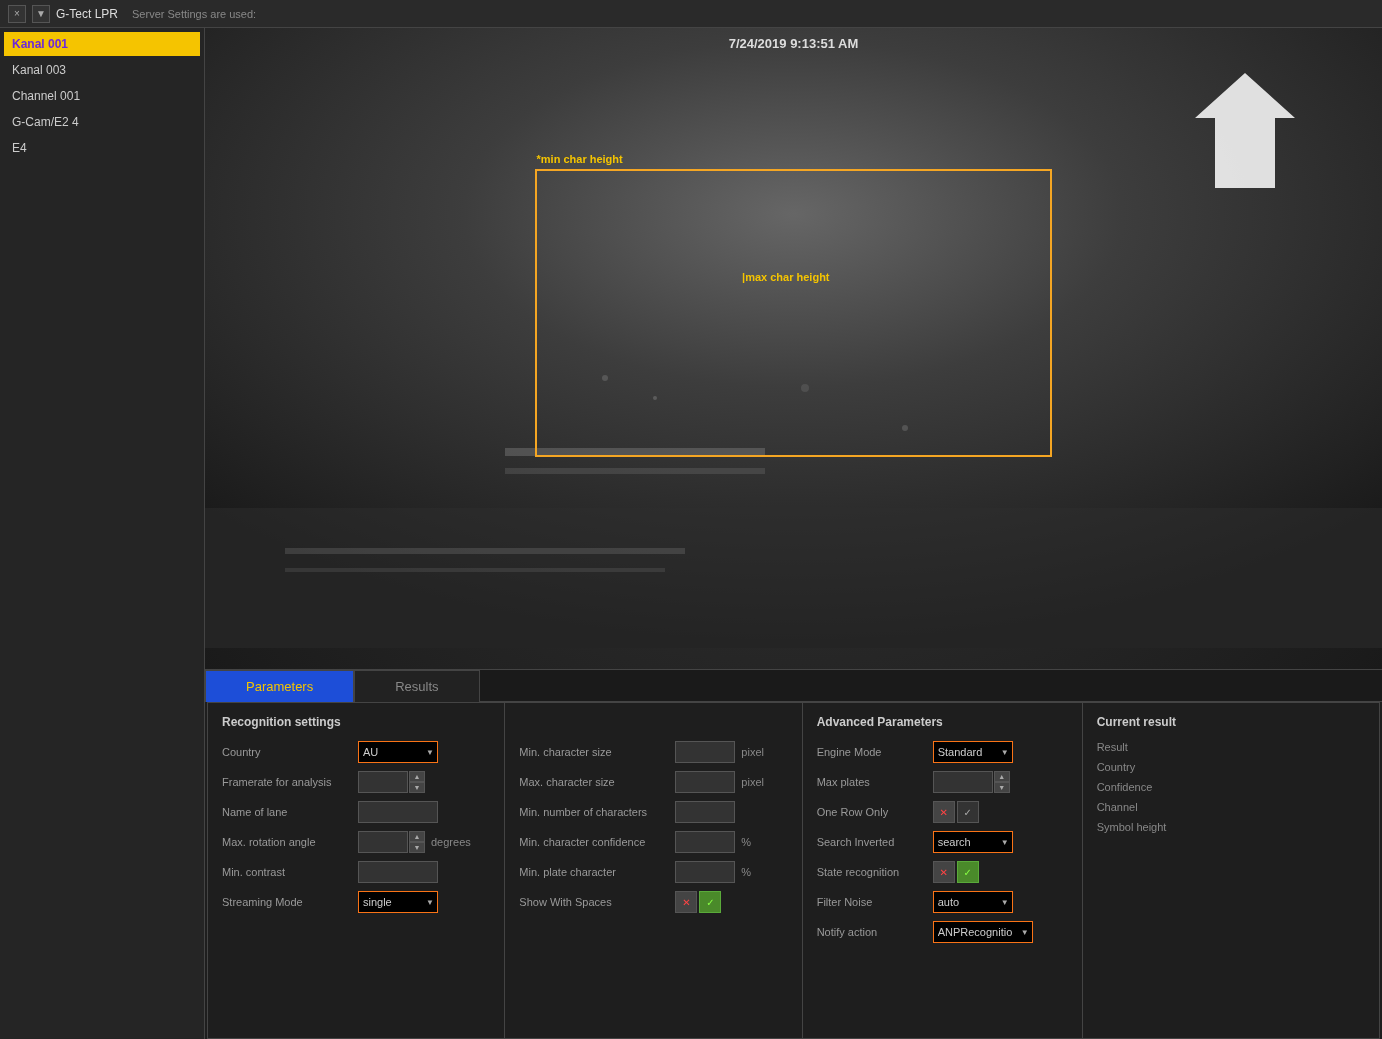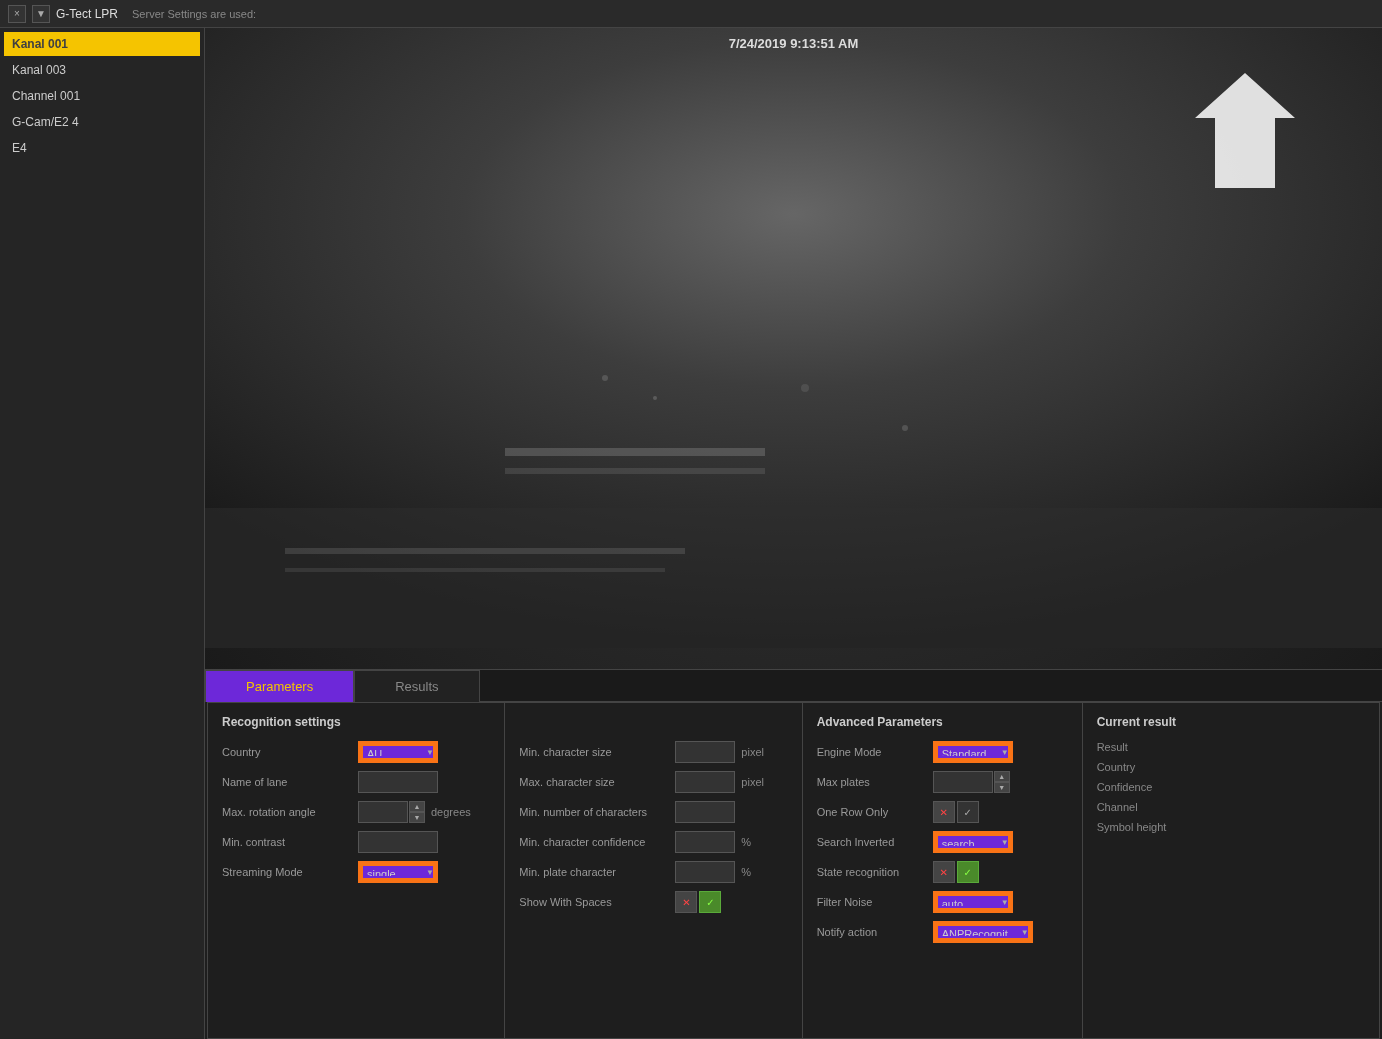--- a/index.html
+++ b/index.html
@@ -47,21 +47,21 @@
       flex-shrink: 0;
     }
     .sidebar-item {
       padding: 5px 8px;
       cursor: pointer;
       color: #ccc;
       margin-bottom: 2px;
     }
     .sidebar-item.active {
       background: #f5c400;
-      color: #404040;
+      color: #6d28d9;
       font-weight: bold;
     }
     #content-area {
       flex: 1;
       display: flex;
       flex-direction: column;
     }
     #video-area {
       flex: 1;
       background: #111;
@@ -125,21 +125,21 @@
       cursor: pointer;
       font-size: 13px;
       color: #888;
       border: 1px solid #444;
       border-bottom: none;
       background: #222;
       position: relative;
     }
     .tab.active {
       color: #f5c400;
-      background: #6d28d9;
+      background: #1d4ed8;
       border-top: 1px solid #444;
       border-left: 1px solid #444;
       border-right: 1px solid #444;
     }
     .tab-spacer {
       flex: 1;
       border-bottom: 1px solid #444;
     }
     
     #settings-area {
@@ -189,22 +189,22 @@
       font-size: 11px;
       height: 22px;
     }
     .form-input-sm {
       width: 60px;
     }
     .form-input-md {
       width: 80px;
     }
     .form-select {
-      background: #6d28d9;
-      border: 5px solid #f97316;
+      background: #000000;
+      border: 1px solid #f97316;
       color: #ccc;
       padding: 2px 4px;
       font-size: 11px;
       height: 22px;
       appearance: none;
       padding-right: 20px;
       position: relative;
     }
     .select-wrapper {
       position: relative;
@@ -370,20 +370,24 @@
 
         <rect x="0" y="480" width="1177" height="140" fill="#2d2d2d" opacity="0.5"></rect>
         <rect x="80" y="520" width="400" height="6" fill="#aaa" opacity="0.2"></rect>
         <rect x="80" y="540" width="380" height="4" fill="#aaa" opacity="0.15"></rect>
       </svg>
 
       <div id="video-timestamp">
         <span>7/24/2019 9:13:51 AM</span>
       </div>
 
+      <div id="detection-rect">
+        <span class="rect-label label-min-char">*min char height</span>
+        <span class="rect-label label-max-char">|max char height</span>
+      </div>
     </div>
 
     <div id="bottom-panel">
 
       <div id="tabs">
         <div class="tab active">
           <span>Parameters</span>
         </div>
         <div class="tab">
           <span>Results</span>
@@ -398,20 +402,30 @@
 
           <div class="form-row">
             <span class="form-label">Country</span>
             <div class="select-wrapper">
               <select class="form-select form-input-md">
                 <option>AU</option>
               </select>
             </div>
           </div>
 
+          <div class="form-row">
+            <span class="form-label">Framerate for analysis</span>
+            <div class="spinner-wrapper">
+              <input type="text" class="spinner-input" style="">
+              <div class="spinner-btns">
+                <button class="spinner-btn">▲</button>
+                <button class="spinner-btn">▼</button>
+              </div>
+            </div>
+          </div>
 
           <div class="form-row">
             <span class="form-label">Name of lane</span>
             <input type="text" class="form-input form-input-md" style="">
           </div>
 
           <div class="form-row">
             <span class="form-label">Max. rotation angle</span>
             <div class="spinner-wrapper">
               <input type="text" class="spinner-input" style="">

